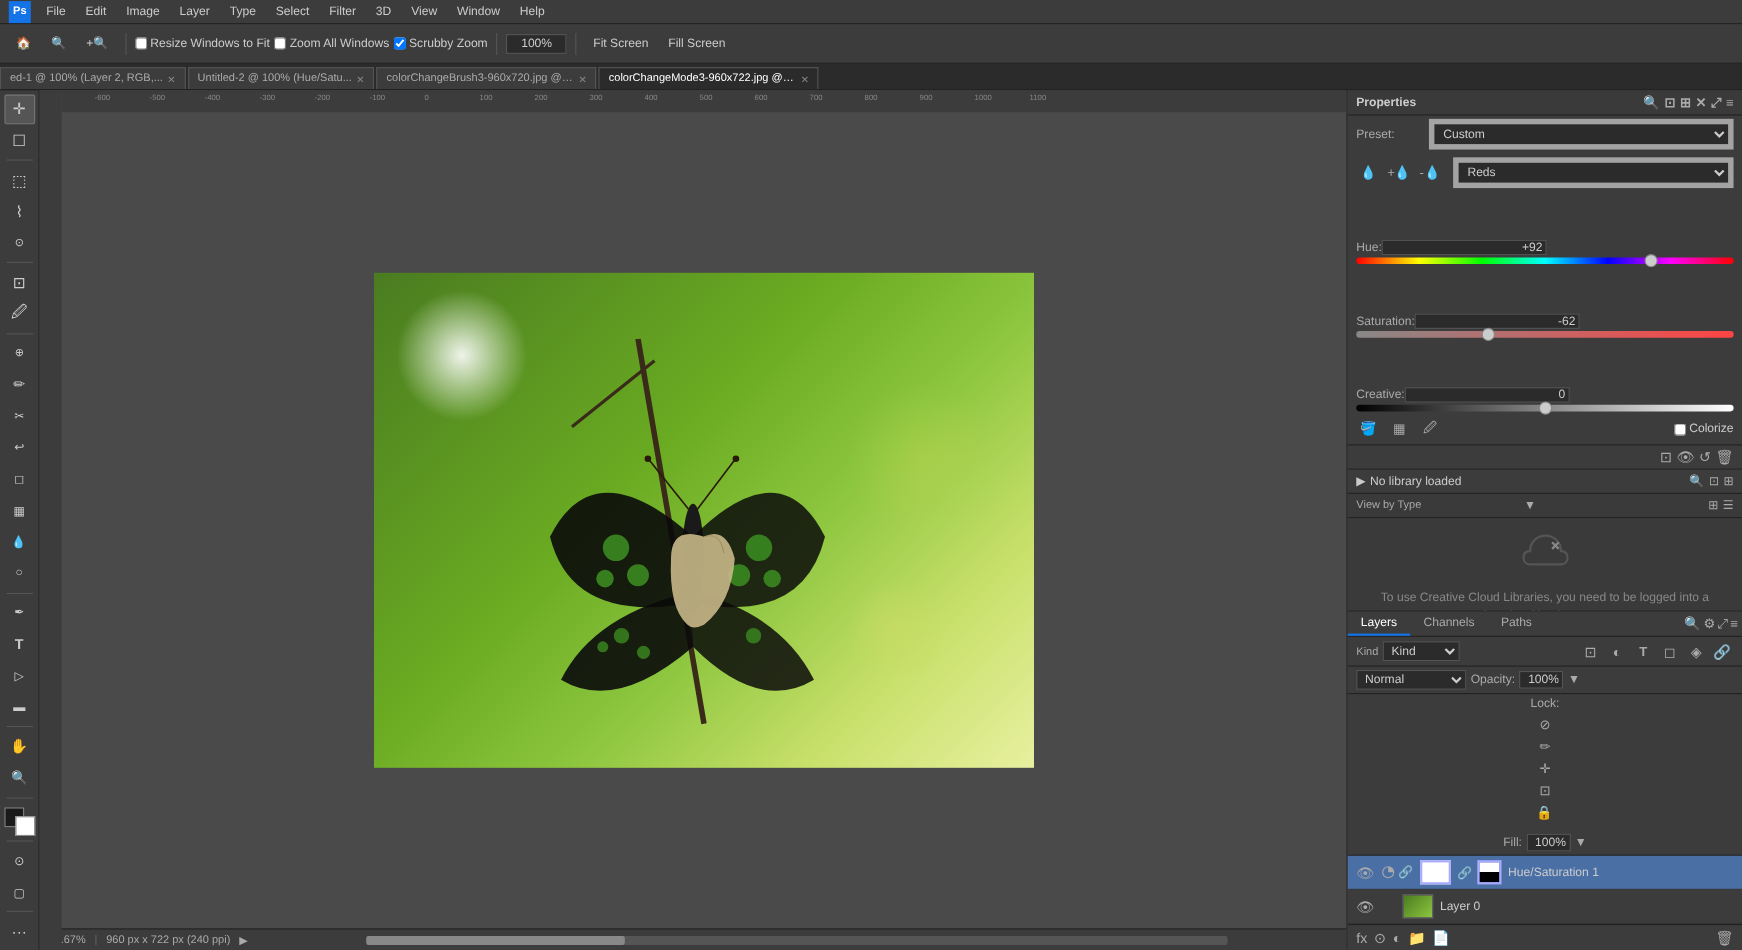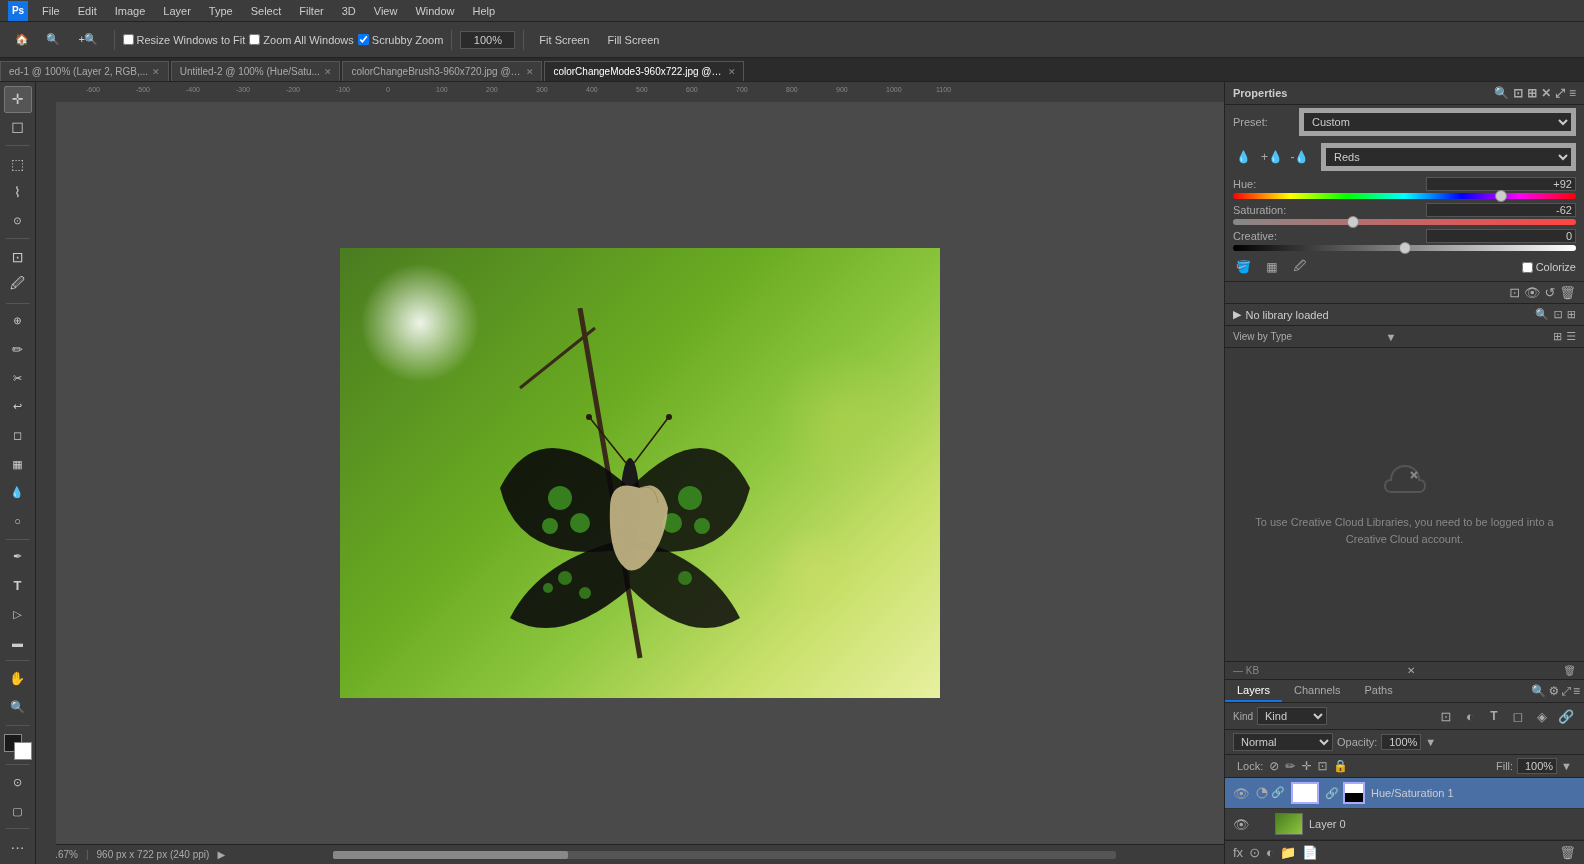--- a/index.html
+++ b/index.html
@@ -64,21 +64,21 @@
     .prop-label { color: #aaa; font-size: 11px; min-width: 60px; }
     .prop-select { background: #2b2b2b; border: 5px solid #a3a3a3; color: #ccc; padding: 2px 4px; font-size: 11px; flex: 1; cursor: pointer; }
     .prop-select option { background: #2b2b2b; }
 
     
     .channel-icons { display: flex; align-items: center; padding: 4px 8px; gap: 6px; }
     .channel-icon-btn { width: 22px; height: 22px; display: flex; align-items: center; justify-content: center; cursor: pointer; color: #aaa; font-size: 12px; border: 1px solid transparent; border-radius: 2px; }
 
     
     .slider-row { padding: 2px 8px; }
-    .slider-header { display: flex; justify-content: space-between; align-items: center; margin-bottom: 2px; }
+    .slider-header { display: flex; justify-content: flex-start; align-items: center; margin-bottom: 2px; margin-top: 41px; }
     .slider-label { color: #aaa; font-size: 11px; }
     .slider-value { color: #ccc; font-size: 11px; background: #2b2b2b; border: 1px solid #555; padding: 0 3px; min-width: 35px; text-align: right; }
     .slider-track { height: 6px; border-radius: 3px; position: relative; cursor: pointer; }
     .slider-thumb { width: 12px; height: 12px; background: #ccc; border-radius: 50%; position: absolute; top: -3px; cursor: grab; border: 1px solid #888; }
 
     
     .hue-track { background: linear-gradient(to right, #ff0000, #ffff00, #00ff00, #00ffff, #0000ff, #ff00ff, #ff0000); }
 
     
     .colorize-row { display: flex; align-items: center; padding: 3px 8px; gap: 6px; }
@@ -97,21 +97,21 @@
     .layer-tab { padding: 4px 12px; font-size: 11px; color: #aaa; cursor: pointer; border-bottom: 2px solid transparent; }
     .layer-tab.active { color: #fff; border-bottom-color: #1473e6; }
     .layers-toolbar { display: flex; align-items: center; padding: 3px 8px; gap: 4px; border-bottom: 1px solid #222; }
     .layers-toolbar-select { background: #2b2b2b; border: 1px solid #555; color: #ccc; padding: 1px 3px; font-size: 11px; width: 70px; }
     .layers-toolbar-icon { color: #aaa; cursor: pointer; font-size: 13px; width: 20px; height: 20px; display: flex; align-items: center; justify-content: center; }
     .layers-blend { display: flex; align-items: center; padding: 3px 8px; gap: 4px; border-bottom: 1px solid #222; }
     .blend-select { background: #2b2b2b; border: 1px solid #555; color: #ccc; padding: 1px 3px; font-size: 11px; width: 100px; }
     .opacity-row { display: flex; align-items: center; gap: 4px; flex: 1; }
     .opacity-label { color: #aaa; font-size: 11px; }
     .opacity-value { background: #2b2b2b; border: 1px solid #555; color: #ccc; padding: 1px 3px; font-size: 11px; width: 40px; text-align: right; }
-    .lock-row { display: flex; align-items: center; padding: 3px 12px; gap: 6px; border-bottom: 1px solid #222; }
+    .lock-row { display: flex; align-items: center; padding: 3px 24px; gap: 6px; border-bottom: 1px solid #222; flex-direction: column; }
     .lock-label { color: #aaa; font-size: 11px; }
     .lock-icon { color: #aaa; cursor: pointer; font-size: 12px; }
     .fill-row { display: flex; align-items: center; gap: 4px; }
     .fill-label { color: #aaa; font-size: 11px; }
     .fill-value { background: #2b2b2b; border: 1px solid #555; color: #ccc; padding: 1px 3px; font-size: 11px; width: 40px; text-align: right; }
 
     
     .layer-row { display: flex; align-items: center; padding: 4px 8px; gap: 6px; border-bottom: 1px solid #333; cursor: pointer; background: #3c3c3c; }
     .layer-row.active { background: #4a6fa5; }
     .layer-vis { color: #aaa; cursor: pointer; font-size: 13px; width: 16px; }

